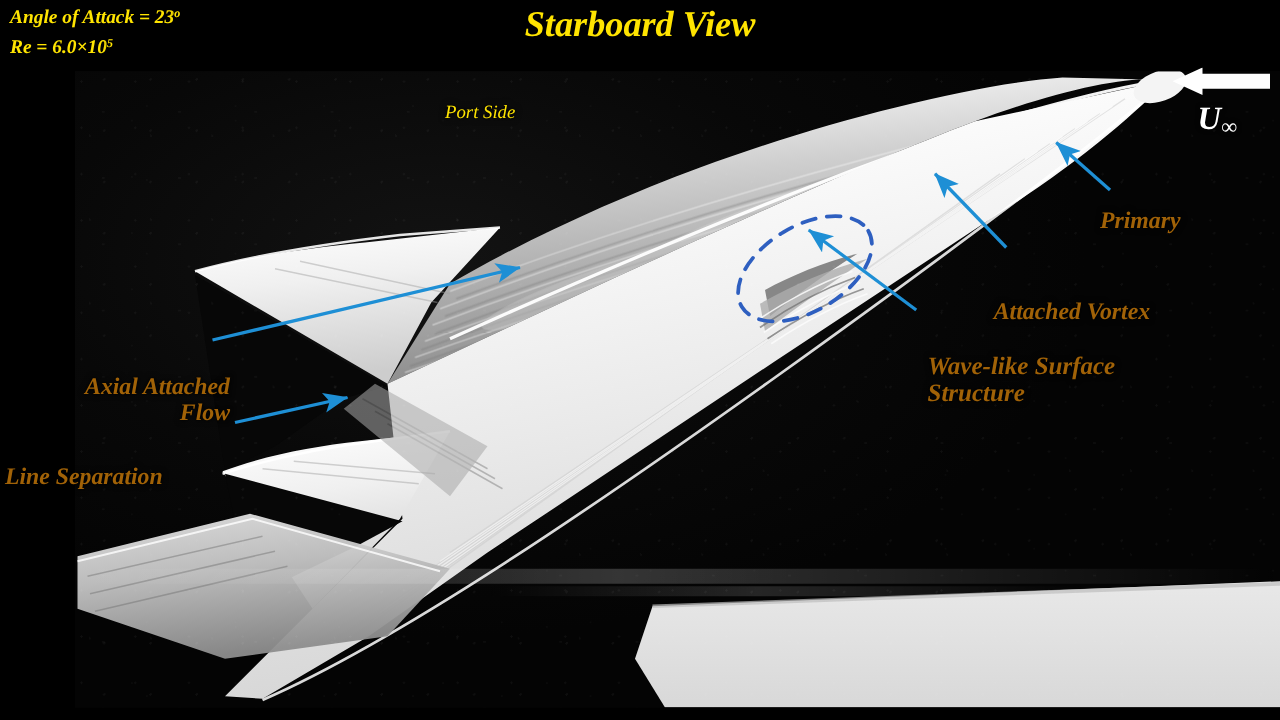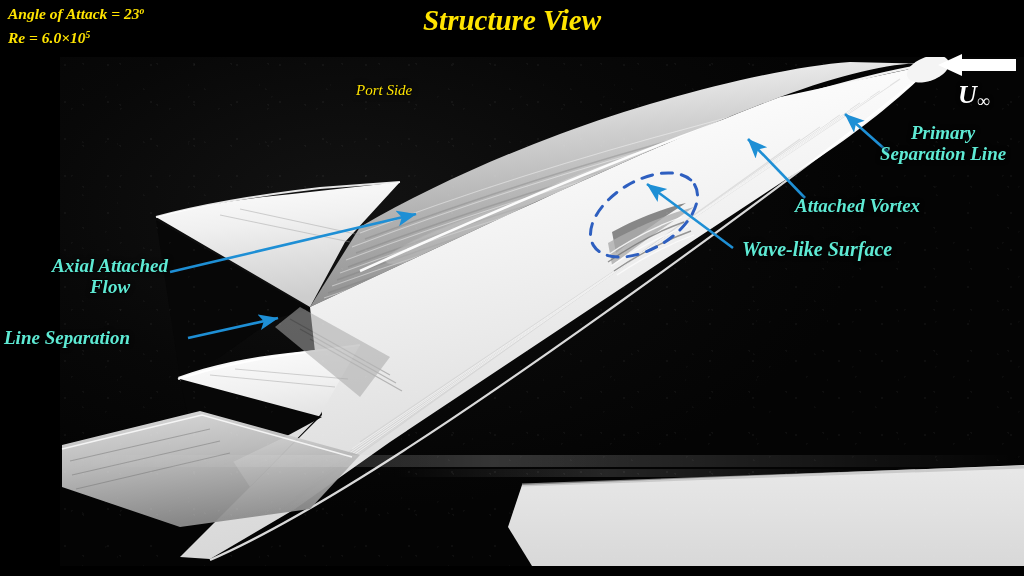--- a/index.html
+++ b/index.html
@@ -30,35 +30,35 @@
       radial-gradient(circle at 55% 88%, rgba(255,255,255,.03) 0 1px, transparent 1px);
     background-size:43px 37px,61px 53px,37px 41px,71px 59px,49px 67px,83px 45px;
     pointer-events:none;opacity:.9;
   }
   #photo svg{position:absolute;left:0;top:0;}
 
   
   .lbl{position:absolute;white-space:nowrap;line-height:1.12;}
   .yellow{color:#FFE400;font-weight:bold;font-style:italic;
           text-shadow:0 0 3px rgba(0,0,0,.9),0 0 6px rgba(0,0,0,.8);}
-  .orange{color:#5eead4;font-weight:bold;font-style:italic;
-          text-shadow:0 0 3px rgba(0,0,0,.95),0 0 5px rgba(0,0,0,.8);}
+  .orange{color:#a16207;font-weight:bold;font-style:italic;
+          text-shadow:0 0 3px rgba(0,0,0,.95),0 0 5px rgba(0,0,0,.8);margin-top:44px;}
   .white{color:#FFFFFF;font-style:italic;
           text-shadow:0 0 4px rgba(0,0,0,.9);}
 
   #title{left:0;right:0;top:4px;text-align:center;font-size:29px;}
   #aoa  {left:8px;top:5px;font-size:15.5px;}
   #re   {left:8px;top:29px;font-size:15.5px;}
   #port {left:356px;top:82px;font-size:15px;font-weight:normal;}
   #stbd {left:385px;top:449px;font-size:21px;font-weight:normal;}
 
   #psl  {left:880px;top:122px;font-size:19px;text-align:center;}
   #pv   {left:795px;top:195px;font-size:19px;}
   #wss  {left:742px;top:238px;font-size:20px;text-align:left;}
-  #aaf  {left:20px;top:255px;font-size:19px;text-align:center;width:180px;}
+  #aaf  {left:4px;top:255px;font-size:19px;text-align:right;width:180px;}
   #fsep {left:4px;top:327px;font-size:19px;}
 
   #uinf {left:958px;top:80px;font-size:26px;font-weight:bold;}
   .sub{font-size:18px;vertical-align:-0.22em;}
   .sup{font-size:.62em;vertical-align:.50em;}
 
   
   #ustream{position:absolute;left:938px;top:54px;width:78px;height:22px;}
   #ustream svg{display:block;}
 
@@ -264,43 +264,43 @@
       <line x1="805" y1="198" x2="748" y2="139"></line>
 
       <line x1="733" y1="248" x2="647" y2="184"></line>
 
       <line x1="170" y1="272" x2="416" y2="214"></line>
 
       <line x1="188" y1="338" x2="278" y2="318"></line>
     </g>
   </svg>
 
-  <div class="lbl yellow" id="title">Structure View</div>
+  <div class="lbl yellow" id="title">Starboard View</div>
 
   <div class="lbl yellow" id="aoa">
     <span>Angle of Attack = 23</span><span class="sup">o</span>
   </div>
 
   <div class="lbl yellow" id="re">
     <span>Re = 6.0×10</span><span class="sup">5</span>
   </div>
 
   <div class="lbl yellow" id="port">Port Side</div>
 
   <div class="lbl orange" id="psl">
     <div>Primary</div>
-    <div>Separation Line</div>
   </div>
 
   <div class="lbl orange" id="pv">
     <div>Attached Vortex</div>
   </div>
 
   <div class="lbl orange" id="wss">
     <div>Wave-like Surface</div>
+    <div>Structure</div>
   </div>
 
   <div class="lbl orange" id="aaf">
     <div>Axial Attached</div>
     <div>Flow</div>
   </div>
 
   <div class="lbl orange" id="fsep">
     <div>Line Separation</div>
   </div>

